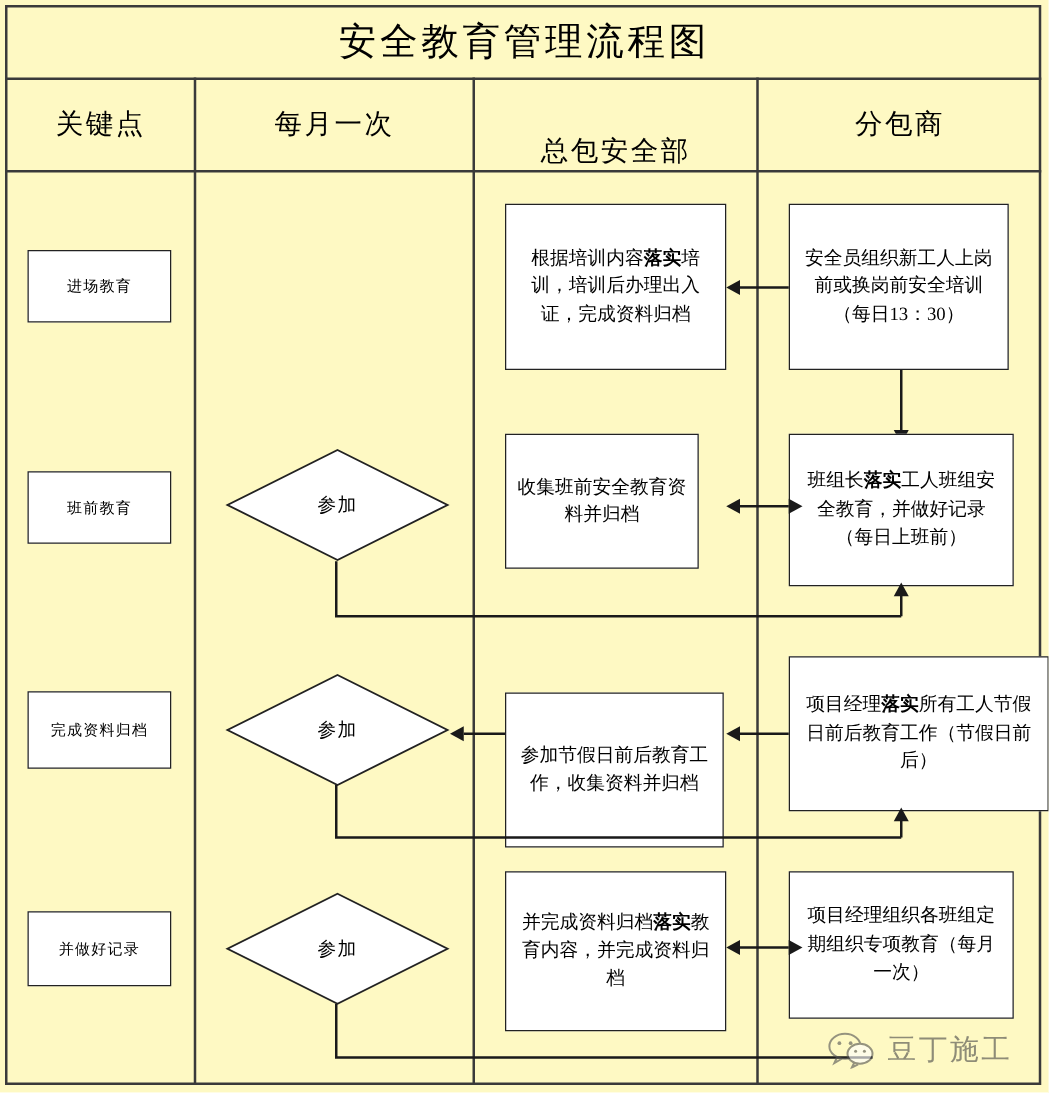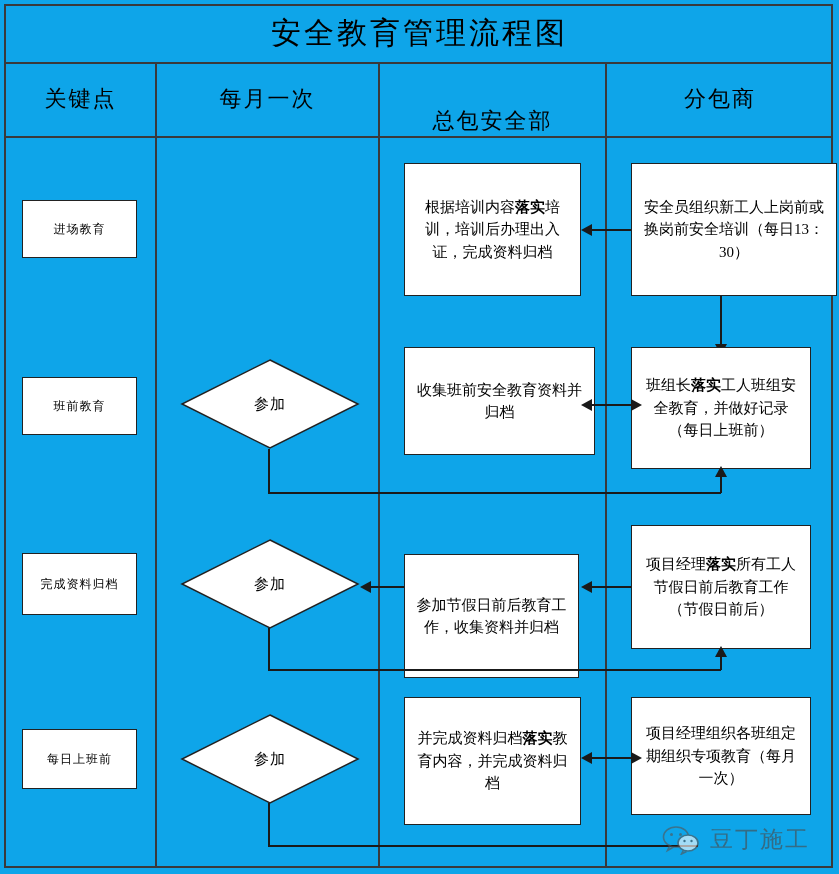--- a/index.html
+++ b/index.html
@@ -8,21 +8,21 @@
     background: #ffffff;
   }
   body {
     font-family: "Liberation Serif", "DejaVu Serif", serif;
     color: #000000;
   }
   #page {
     position: relative;
     width: 839px;
     height: 874px;
-    background: #0ea5e9;
+    background: #fef9c3;
     overflow: hidden;
   }
 
   
   .frame {
     position: absolute;
     left: 4px;
     top: 4px;
     width: 829px;
     height: 864px;
@@ -158,42 +158,42 @@
   <div class="col-header" style="left:607px; width:226px;">分包商</div>
 
   <div class="node key" style="left:22px; top:200px; width:115px; height:58px;">
     <span class="txt">进场教育</span>
   </div>
 
   <div class="node" style="left:404px; top:163px; width:177px; height:133px;">
     <span class="txt"><span>根据培训内容</span><b>落实</b><span>培训，培训后办理出入证，完成资料归档</span></span>
   </div>
 
-  <div class="node" style="left:631px; top:163px; width:206px; height:133px;">
+  <div class="node" style="left:631px; top:163px; width:176px; height:133px;">
     <span class="txt"><span>安全员组织新工人上岗前或换岗前安全培训（每日13：30）</span><b></b><span></span></span>
   </div>
 
   <div class="conn h" style="left:592px; top:229px; width:39px;"></div>
   <div class="arrowhead arrow-left" style="left:581px; top:224px;"></div>
 
   <div class="conn v" style="left:720px; top:296px; height:50px;"></div>
   <div class="arrowhead arrow-down" style="left:715px; top:344px;"></div>
 
   <div class="node key" style="left:22px; top:377px; width:115px; height:58px;">
     <span class="txt">班前教育</span>
   </div>
 
   <div class="diamond-wrap" style="left:180px; top:358px; width:180px; height:92px;">
     <svg width="180" height="92" viewBox="0 0 180 92">
       <polygon points="90,2 178,46 90,90 2,46" fill="#ffffff" stroke="#222222" stroke-width="1.5"></polygon>
     </svg>
     <div class="diamond-label">参加</div>
   </div>
 
-  <div class="node" style="left:404px; top:347px; width:191px; height:108px;font-family:Liberation Serif, serif;">
+  <div class="node" style="left:404px; top:347px; width:155px; height:108px;font-family:Liberation Serif, serif;">
     <span class="txt"><span>收集班前安全教育资料并归档</span><b></b><span></span></span>
   </div>
 
   <div class="node" style="left:631px; top:347px; width:180px; height:122px;">
     <span class="txt"><span>班组长</span><b>落实</b><span>工人班组安全教育，并做好记录（每日上班前）</span></span>
   </div>
 
   <div class="conn h" style="left:592px; top:404px; width:39px;"></div>
   <div class="arrowhead arrow-left" style="left:581px; top:399px;"></div>
   <div class="arrowhead arrow-right" style="left:631px; top:399px;"></div>
@@ -211,37 +211,37 @@
     <svg width="180" height="92" viewBox="0 0 180 92">
       <polygon points="90,2 178,46 90,90 2,46" fill="#ffffff" stroke="#222222" stroke-width="1.5"></polygon>
     </svg>
     <div class="diamond-label">参加</div>
   </div>
 
   <div class="node" style="left:404px; top:554px; width:175px; height:124px;">
     <span class="txt"><span>参加节假日前后教育工作，收集资料并归档</span><b></b><span></span></span>
   </div>
 
-  <div class="node" style="left:631px; top:525px; width:180px; height:124px;text-align:center;">
+  <div class="node" style="left:631px; top:525px; width:208px; height:124px;text-align:center;">
     <span class="txt"><span>项目经理</span><b>落实</b><span>所有工人节假日前后教育工作（节假日前后）</span></span>
   </div>
 
   <div class="conn h" style="left:592px; top:586px; width:39px;"></div>
   <div class="arrowhead arrow-left" style="left:581px; top:581px;"></div>
 
   <div class="conn h" style="left:371px; top:586px; width:33px;"></div>
   <div class="arrowhead arrow-left" style="left:360px; top:581px;"></div>
 
   <div class="conn v" style="left:268px; top:628px; height:42px;"></div>
   <div class="conn h" style="left:268px; top:669px; width:453px;"></div>
   <div class="conn v" style="left:720px; top:655px; height:15px;"></div>
   <div class="arrowhead arrow-up" style="left:715px; top:646px;"></div>
 
   <div class="node key" style="left:22px; top:729px; width:115px; height:60px;">
-    <span class="txt">每日上班前</span>
+    <span class="txt">并做好记录</span>
   </div>
 
   <div class="diamond-wrap" style="left:180px; top:713px; width:180px; height:92px;">
     <svg width="180" height="92" viewBox="0 0 180 92">
       <polygon points="90,2 178,46 90,90 2,46" fill="#ffffff" stroke="#222222" stroke-width="1.5"></polygon>
     </svg>
     <div class="diamond-label">参加</div>
   </div>
 
   <div class="node" style="left:404px; top:697px; width:177px; height:128px;">

